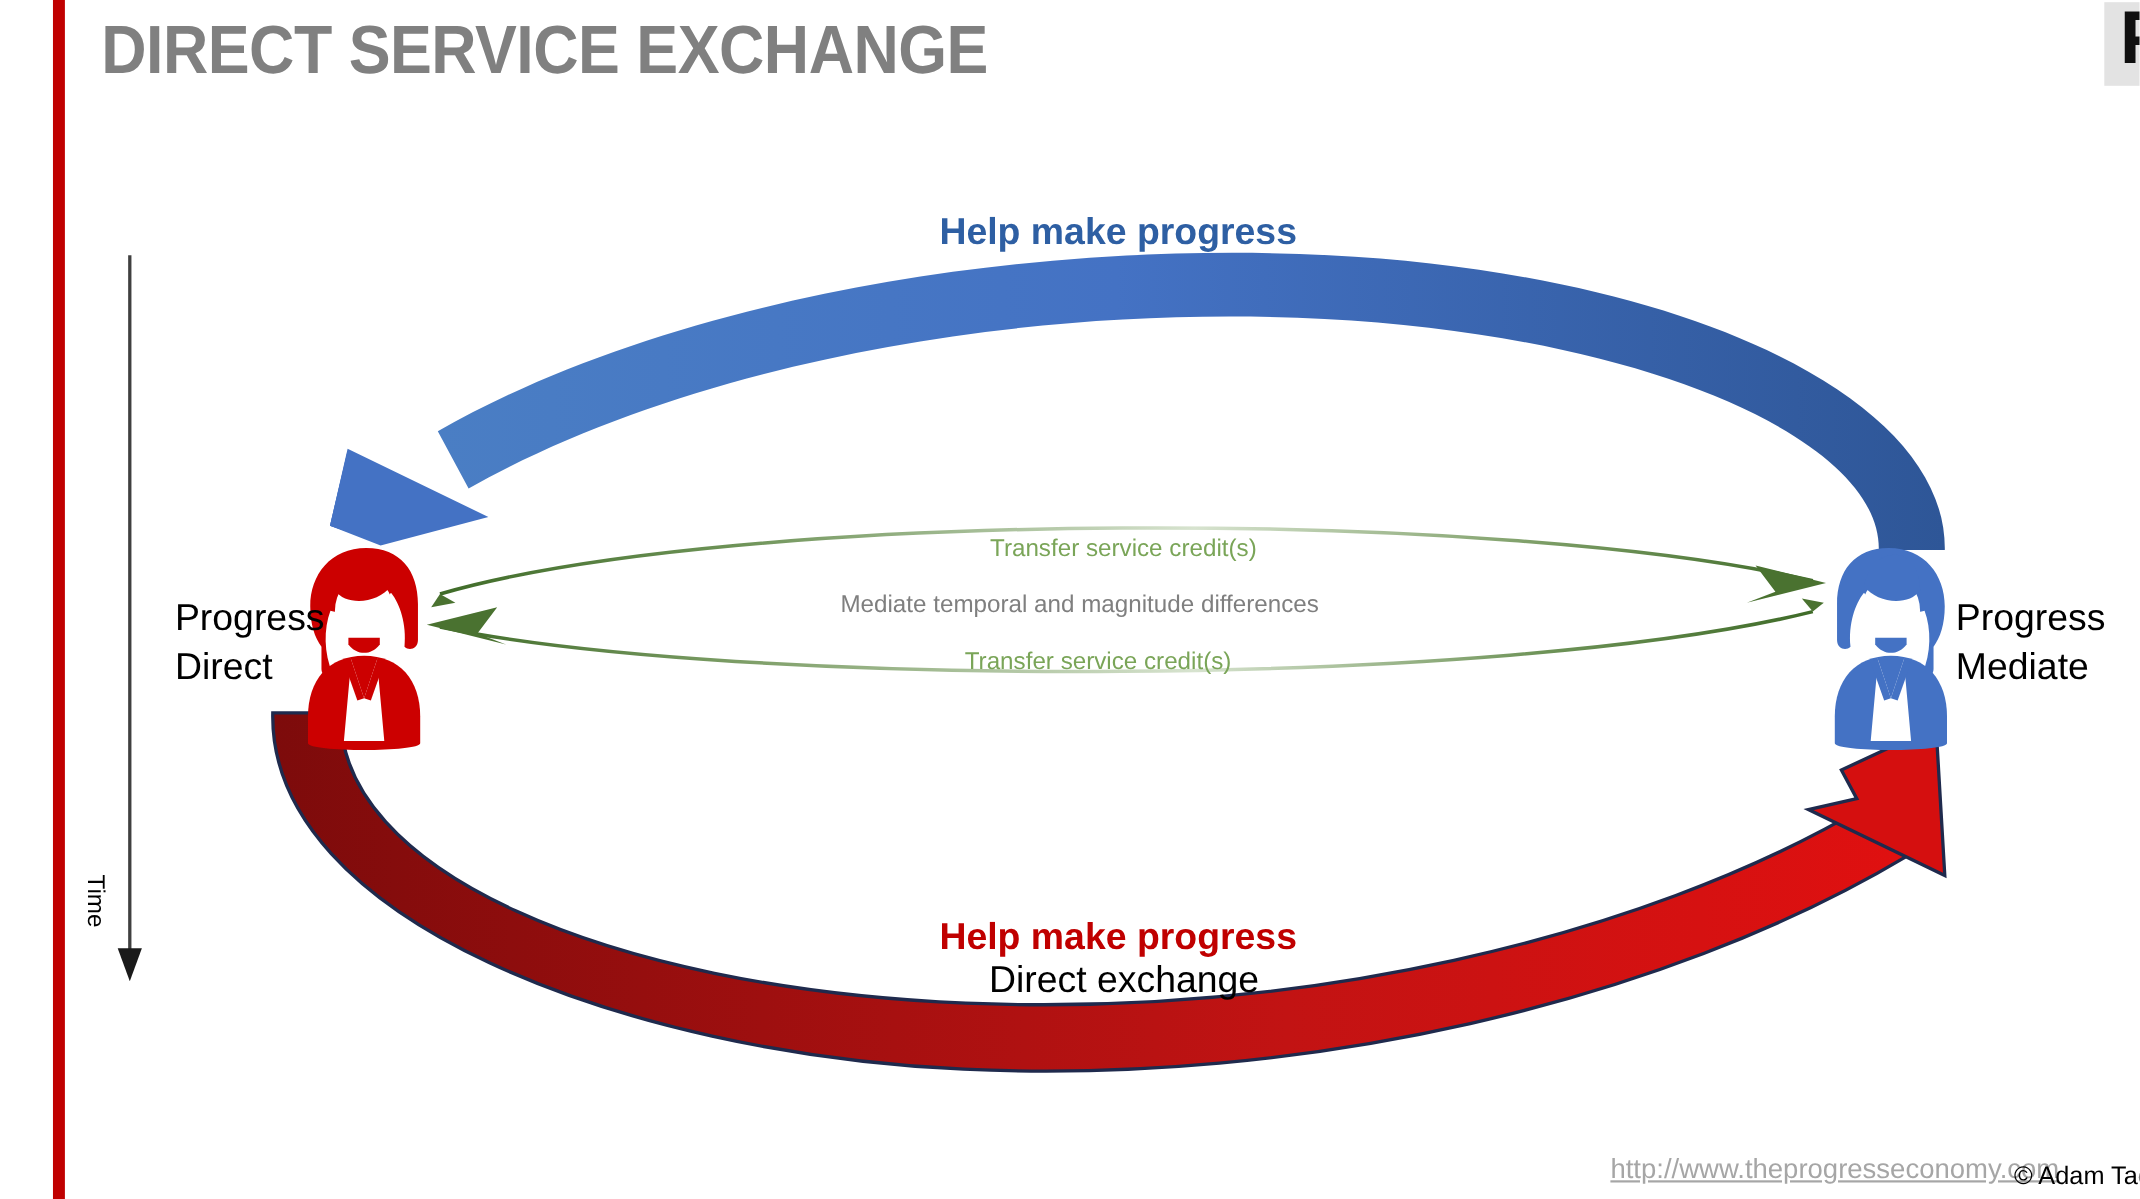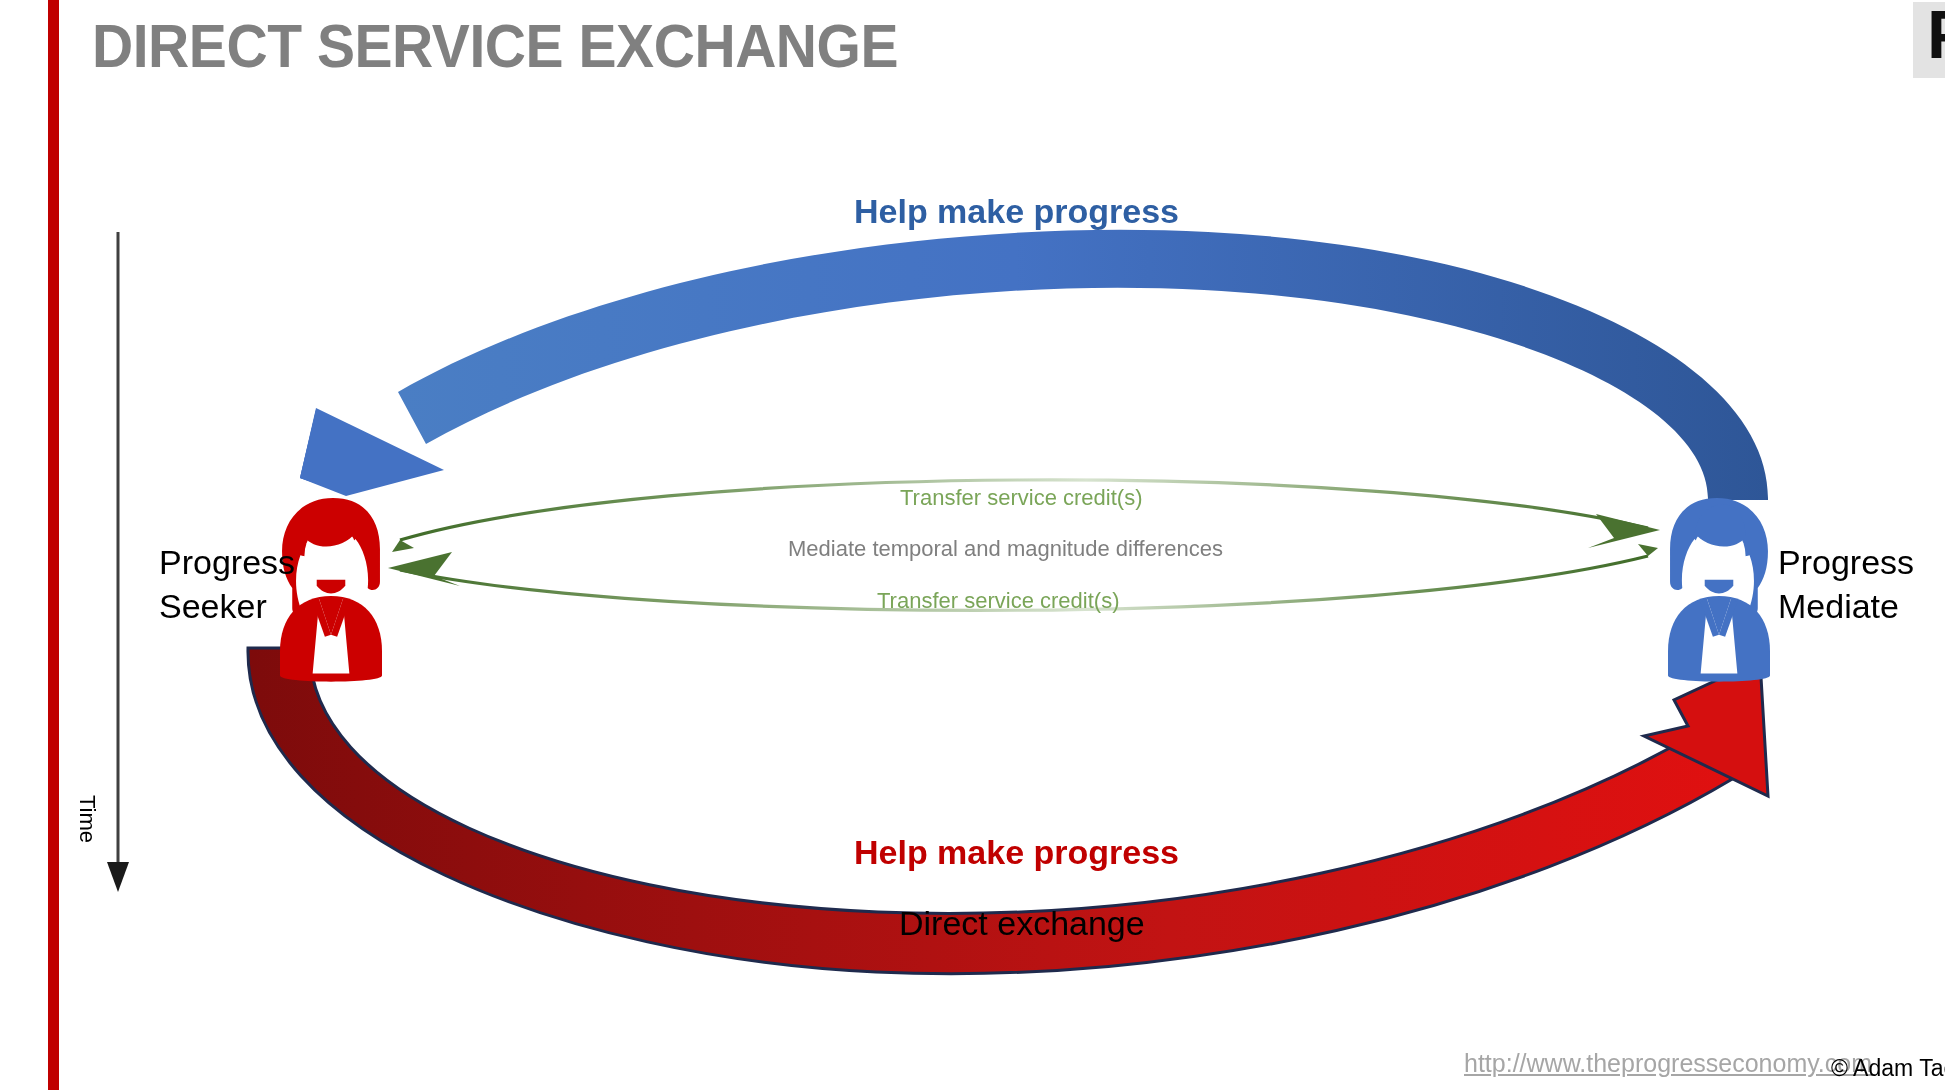--- a/index.html
+++ b/index.html
@@ -85,35 +85,35 @@
     font-size: 34px; color: #000000;
     text-align: center; line-height: 46px;
     white-space: normal; width: 300px;
   }
 
   #mid-green-top {
     left: 852px; top: 485px;
     font-size: 22px; color: #7aa558;
   }
   #mid-grey {
-    left: 740px; top: 536px;
+    left: 716px; top: 536px;
     font-size: 22px; color: #7f7f7f;
   }
   #mid-green-bottom {
     left: 829px; top: 588px;
     font-size: 22px; color: #7aa558;
   }
 
   #bottom-heading {
     left: 806px; top: 833px;
     font-size: 34px; font-weight: bold;
     color: #c00000;
   }
   #bottom-sub {
-    left: 851px; top: 904px;
+    left: 851px; top: 872px;
     font-size: 34px; color: #000000;
   }
 
   #seeker-label {
     left: 111px; top: 540px;
     font-size: 34px; color: #000000;
     line-height: 44px; text-align: left;
   }
   #helper-label {
     left: 1730px; top: 540px;
@@ -283,21 +283,21 @@
 
   <div id="mid-green-top" class="lbl">Transfer service credit(s)</div>
   <div id="mid-grey" class="lbl">Mediate temporal and magnitude differences</div>
   <div id="mid-green-bottom" class="lbl">Transfer service credit(s)</div>
 
   <div id="bottom-heading" class="lbl">Help make progress</div>
   <div id="bottom-sub" class="lbl">Direct exchange</div>
 
   <div id="seeker-label" class="lbl">
     <div>Progress</div>
-    <div>Seeker</div>
+    <div>Direct</div>
   </div>
 
   <div id="helper-label" class="lbl">
     <div>Progress</div>
     <div>Mediate</div>
   </div>
 
   <div id="time-label" class="lbl">Time</div>
 
   <a id="footer-link" href="#">http://www.theprogresseconomy.com</a>

